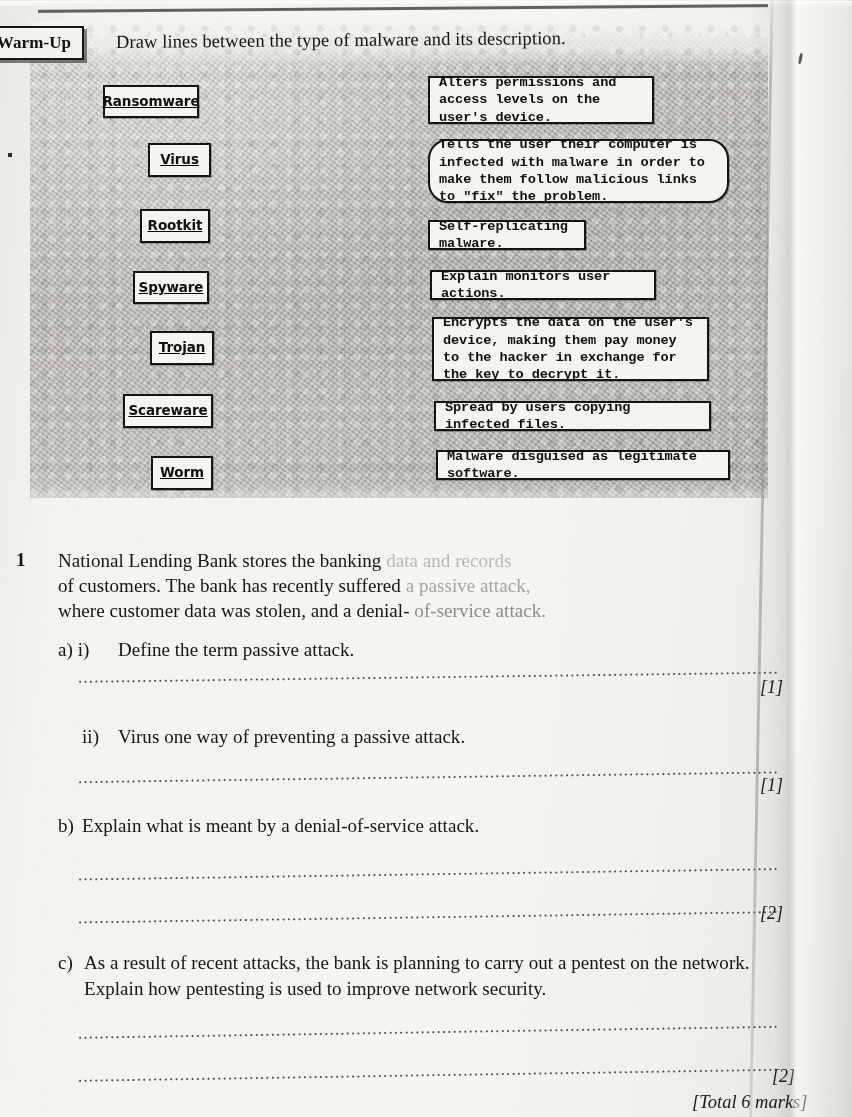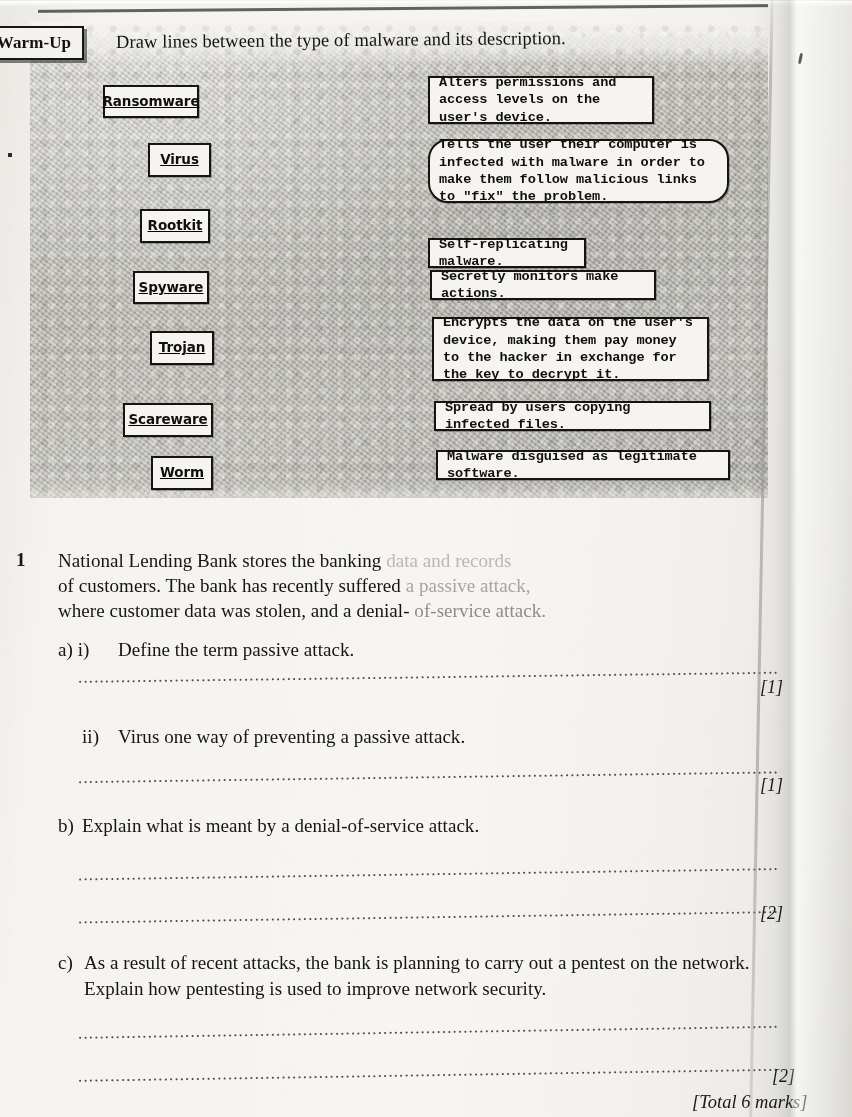--- a/index.html
+++ b/index.html
@@ -279,42 +279,42 @@
   </div>
 
   <div class="mbox term-box" style="left:133px; top:271px; width:76px; height:33px;">
     <span class="mtext">Spyware</span>
   </div>
 
   <div class="mbox term-box" style="left:150px; top:331px; width:64px; height:34px;">
     <span class="mtext">Trojan</span>
   </div>
 
-  <div class="mbox term-box" style="left:123px; top:394px; width:90px; height:34px;margin-top:9px;">
+  <div class="mbox term-box" style="left:123px; top:394px; width:90px; height:34px;">
     <span class="mtext">Scareware</span>
   </div>
 
   <div class="mbox term-box" style="left:151px; top:456px; width:62px; height:34px;">
     <span class="mtext">Worm</span>
   </div>
 
   <div class="mbox desc-box" style="left:428px; top:76px; width:226px; height:48px;">
     <span class="mtext">Alters permissions and access levels on the user's device.</span>
   </div>
 
   <div class="mbox desc-box" style="left:428px; top:139px; width:301px; height:64px;border-radius:20px;">
     <span class="mtext">Tells the user their computer is infected with malware in order to make them follow malicious links to "fix" the problem.</span>
   </div>
 
-  <div class="mbox desc-box" style="left:428px; top:238px; width:158px; height:30px;">
+  <div class="mbox desc-box" style="left:428px; top:220px; width:158px; height:30px;">
     <span class="mtext">Self-replicating malware.</span>
   </div>
 
   <div class="mbox desc-box" style="left:430px; top:270px; width:226px; height:30px;">
-    <span class="mtext">Secretly monitors make actions.</span>
+    <span class="mtext">Explain monitors user actions.</span>
   </div>
 
   <div class="mbox desc-box" style="left:432px; top:317px; width:277px; height:64px;">
     <span class="mtext">Encrypts the data on the user's device, making them pay money to the hacker in exchange for the key to decrypt it.</span>
   </div>
 
   <div class="mbox desc-box" style="left:434px; top:401px; width:277px; height:30px;">
     <span class="mtext">Spread by users copying infected files.</span>
   </div>
 

